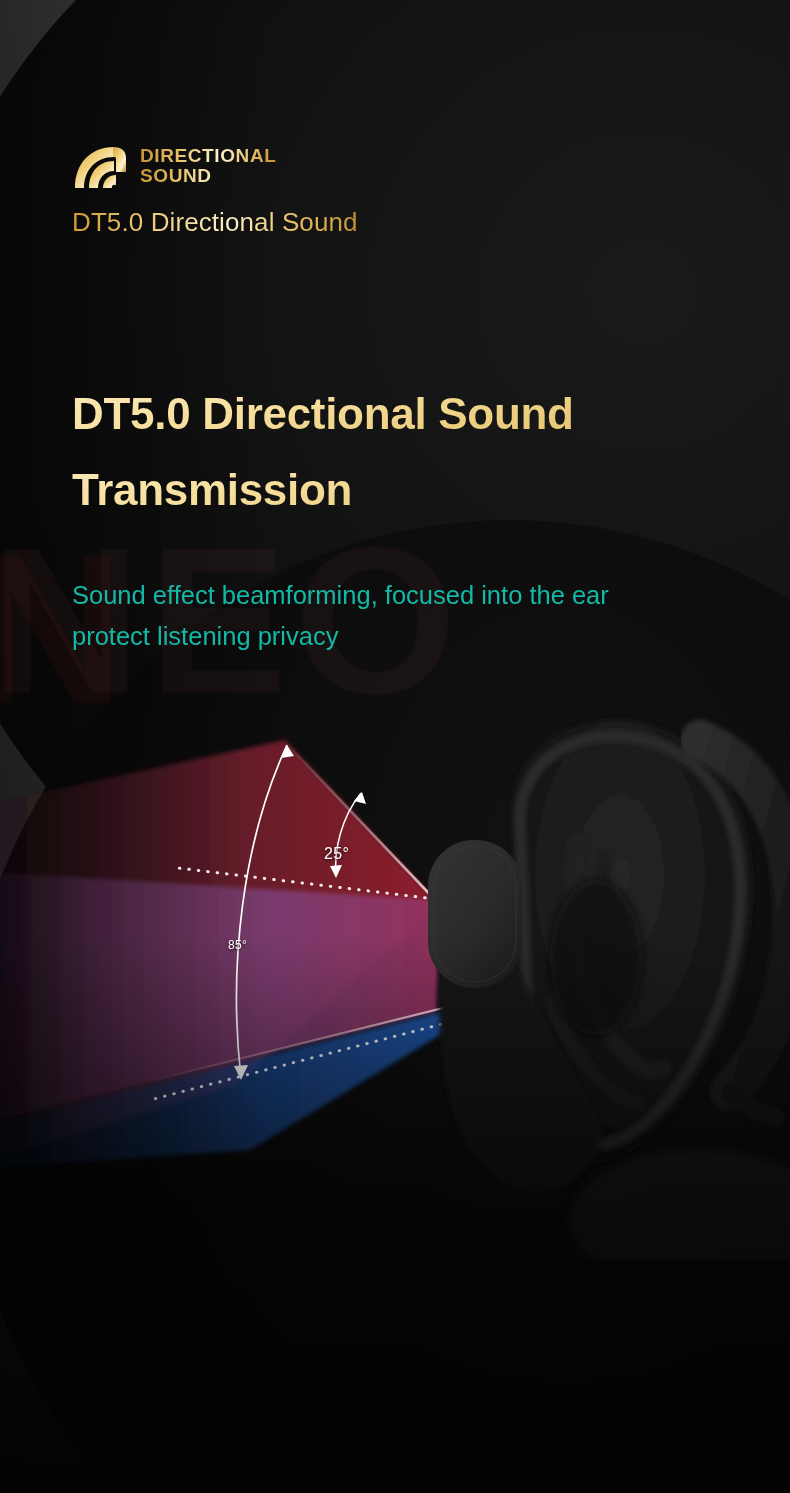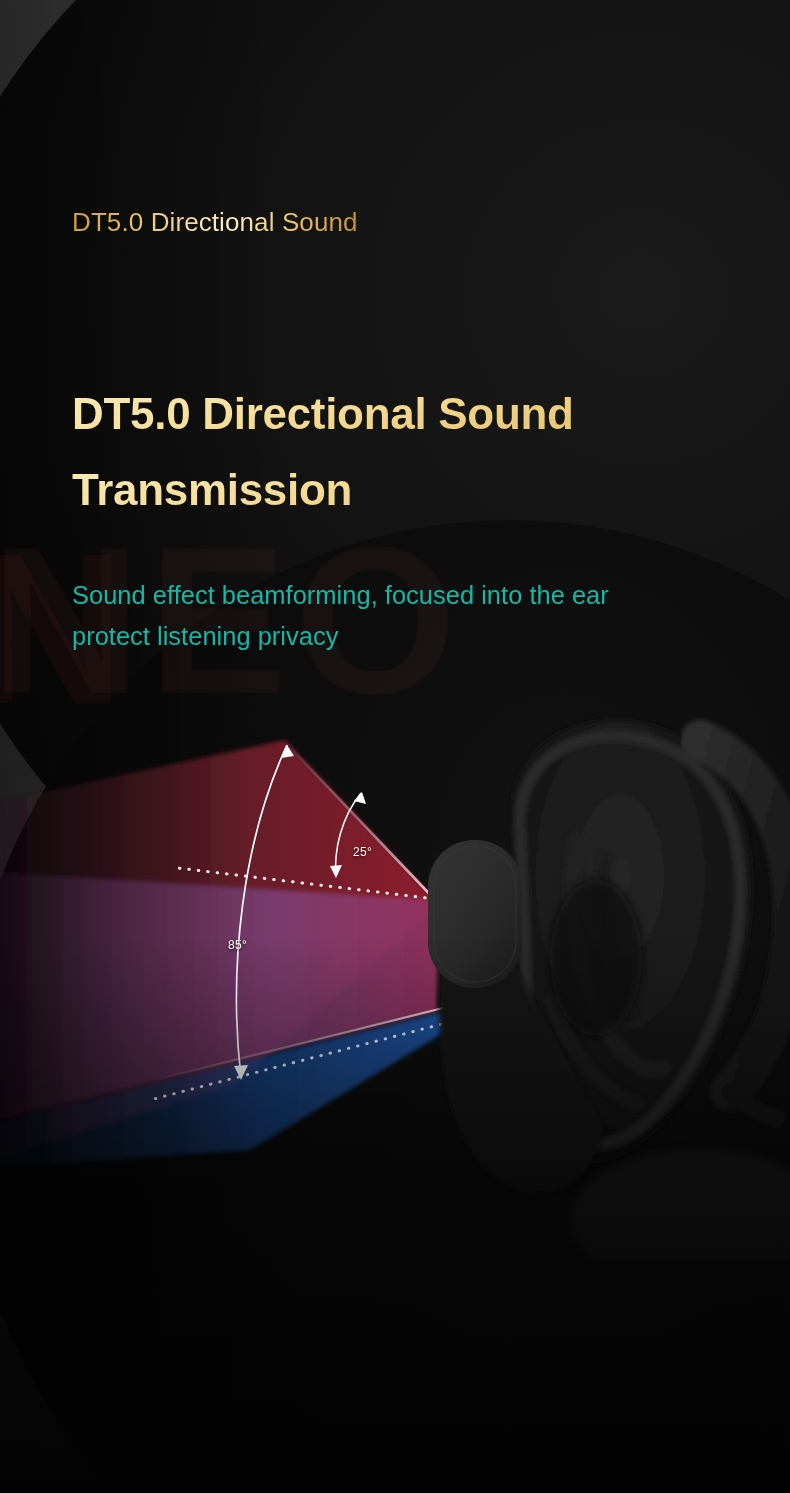--- a/index.html
+++ b/index.html
@@ -138,21 +138,21 @@
   .angle-label{
     position:absolute;
     color:#ffffff;
     font-size:17px;
     font-weight:400;
     letter-spacing:.3px;
     text-shadow:0 1px 3px rgba(0,0,0,.8);
     white-space:nowrap;
   }
   .label-85{ left:228px; top:938px; font-size:12px; }
-  .label-25{ left:353px; top:845px; font-size:12px; }
+  .label-25{ left:324px; top:845px; font-size:16px; }
 </style>
 </head>
 <body>
 
 <div class="poster">
 
   <div class="bg-base"></div>
   <div class="head-silhouette"></div>
   <div class="head-silhouette2"></div>
   <div class="left-fade"></div>
@@ -286,20 +286,41 @@
 
       <ellipse cx="300" cy="520" rx="130" ry="70" fill="#2b2b2b" opacity="0.5" filter="url(#softBlur2)"></ellipse>
     </svg>
   </div>
 
   <div class="bottom-fade"></div>
 
   <div class="angle-label label-85">85°</div>
   <div class="angle-label label-25">25°</div>
 
+  <div class="brand">
+    <svg class="brand-mark" viewBox="0 0 56 48">
+      <defs>
+        <linearGradient id="gLogo" x1="0" y1="0" x2="1" y2="1">
+          <stop offset="0%" stop-color="#d8a63c"></stop>
+          <stop offset="40%" stop-color="#f2d27e"></stop>
+          <stop offset="72%" stop-color="#fdf3cf"></stop>
+          <stop offset="100%" stop-color="#b98524"></stop>
+        </linearGradient>
+      </defs>
+
+      <path d="M3,46 C3,22 18,5 42,5 L42,15 C24,15 12,28 12,46 Z" fill="url(#gLogo)"></path>
+      <path d="M17,46 C17,30 27,19 42,19 L42,29 C33,29 26,36 26,46 Z" fill="url(#gLogo)"></path>
+      <path d="M31,46 C31,39 36,33 44,33 L44,43 C40,43 40,43 40,46 Z" fill="url(#gLogo)"></path>
+      <path d="M41,5 C50,5 54,9 54,16 L54,30 L44,30 L44,17 C44,15 43,15 41,15 Z" fill="url(#gLogo)"></path>
+    </svg>
+    <div class="brand-words">
+      <span class="brand-l1">DIRECTIONAL</span>
+      <span class="brand-l2">SOUND</span>
+    </div>
+  </div>
   <div class="brand-sub">DT5.0 Directional Sound</div>
 
   <div class="headline">
     <span class="headline-line">DT5.0 Directional Sound</span>
     <span class="headline-line">Transmission</span>
   </div>
 
   <div class="body-copy">
     <span>Sound effect beamforming, focused into the ear</span>
     <span>protect listening privacy</span>

